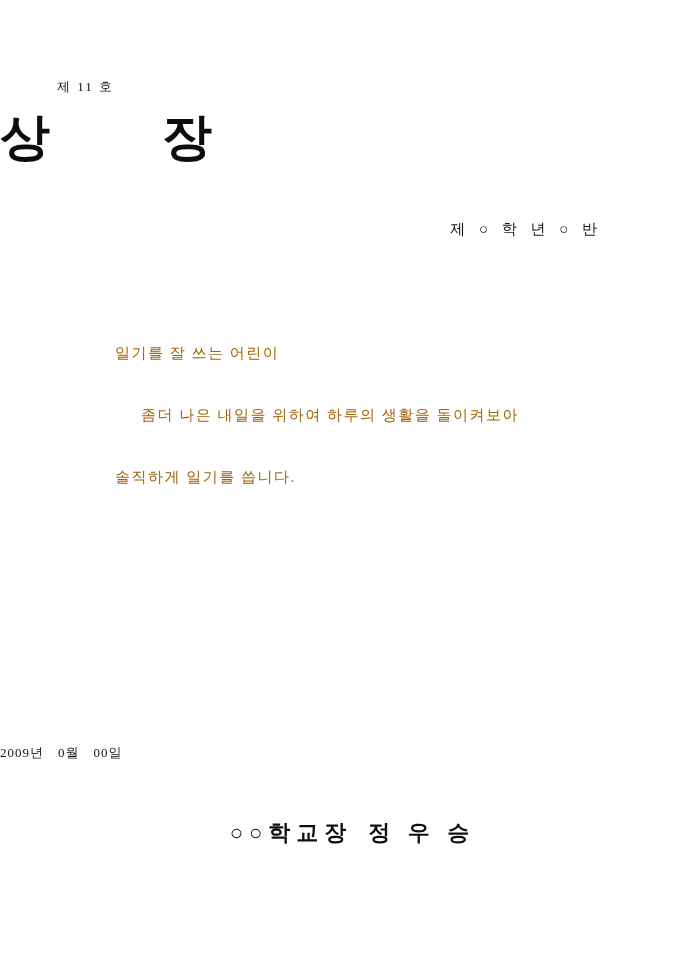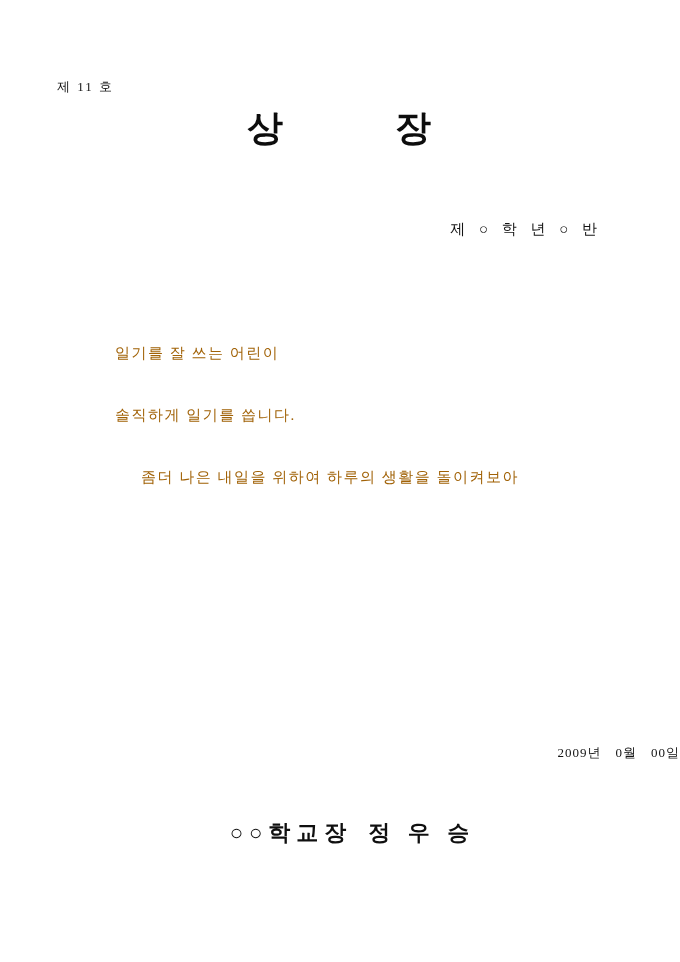--- a/index.html
+++ b/index.html
@@ -34,22 +34,22 @@
     color: #151515;
     white-space: nowrap;
   }
 
   
   .award-title {
     position: absolute;
     left: 0;
     right: 0;
     top: 104px;
-    text-align: center;
-    font-size: 36px;
+    text-align: left;
+    font-size: 50px;
     font-weight: bold;
     letter-spacing: 2px;
     color: #0d0d0d;
   }
   .award-title .gap {
     display: inline-block;
     width: 110px;
   }
 
   
@@ -86,21 +86,21 @@
   .body-text .line.indent {
     padding-left: 26px;
   }
 
   
   .date {
     position: absolute;
     left: 0;
     right: 0;
     top: 744px;
-    text-align: right;
+    text-align: left;
     font-size: 13px;
     letter-spacing: 1px;
     color: #131313;
   }
   .date .sp {
     display: inline-block;
     width: 14px;
   }
 
   
@@ -131,22 +131,22 @@
   <div class="award-title">
     <span>상</span><span class="gap"></span><span>장</span>
   </div>
 
   <div class="recipient">
     <span class="line">제  ○ 학 년  ○ 반</span>
   </div>
 
   <div class="body-text">
     <span class="line">일기를 잘 쓰는 어린이</span>
+    <span class="line indent">좀더 나은 내일을 위하여 하루의 생활을 돌이켜보아</span>
     <span class="line">솔직하게 일기를 씁니다.</span>
-    <span class="line indent">좀더 나은 내일을 위하여 하루의 생활을 돌이켜보아</span>
   </div>
 
   <div class="date">
     <span>2009년</span><span class="sp"></span><span>0월</span><span class="sp"></span><span>00일</span>
   </div>
 
   <div class="issuer">
     <span>○○학교장</span><span class="sp"></span><span>정 우 승</span>
   </div>
 

